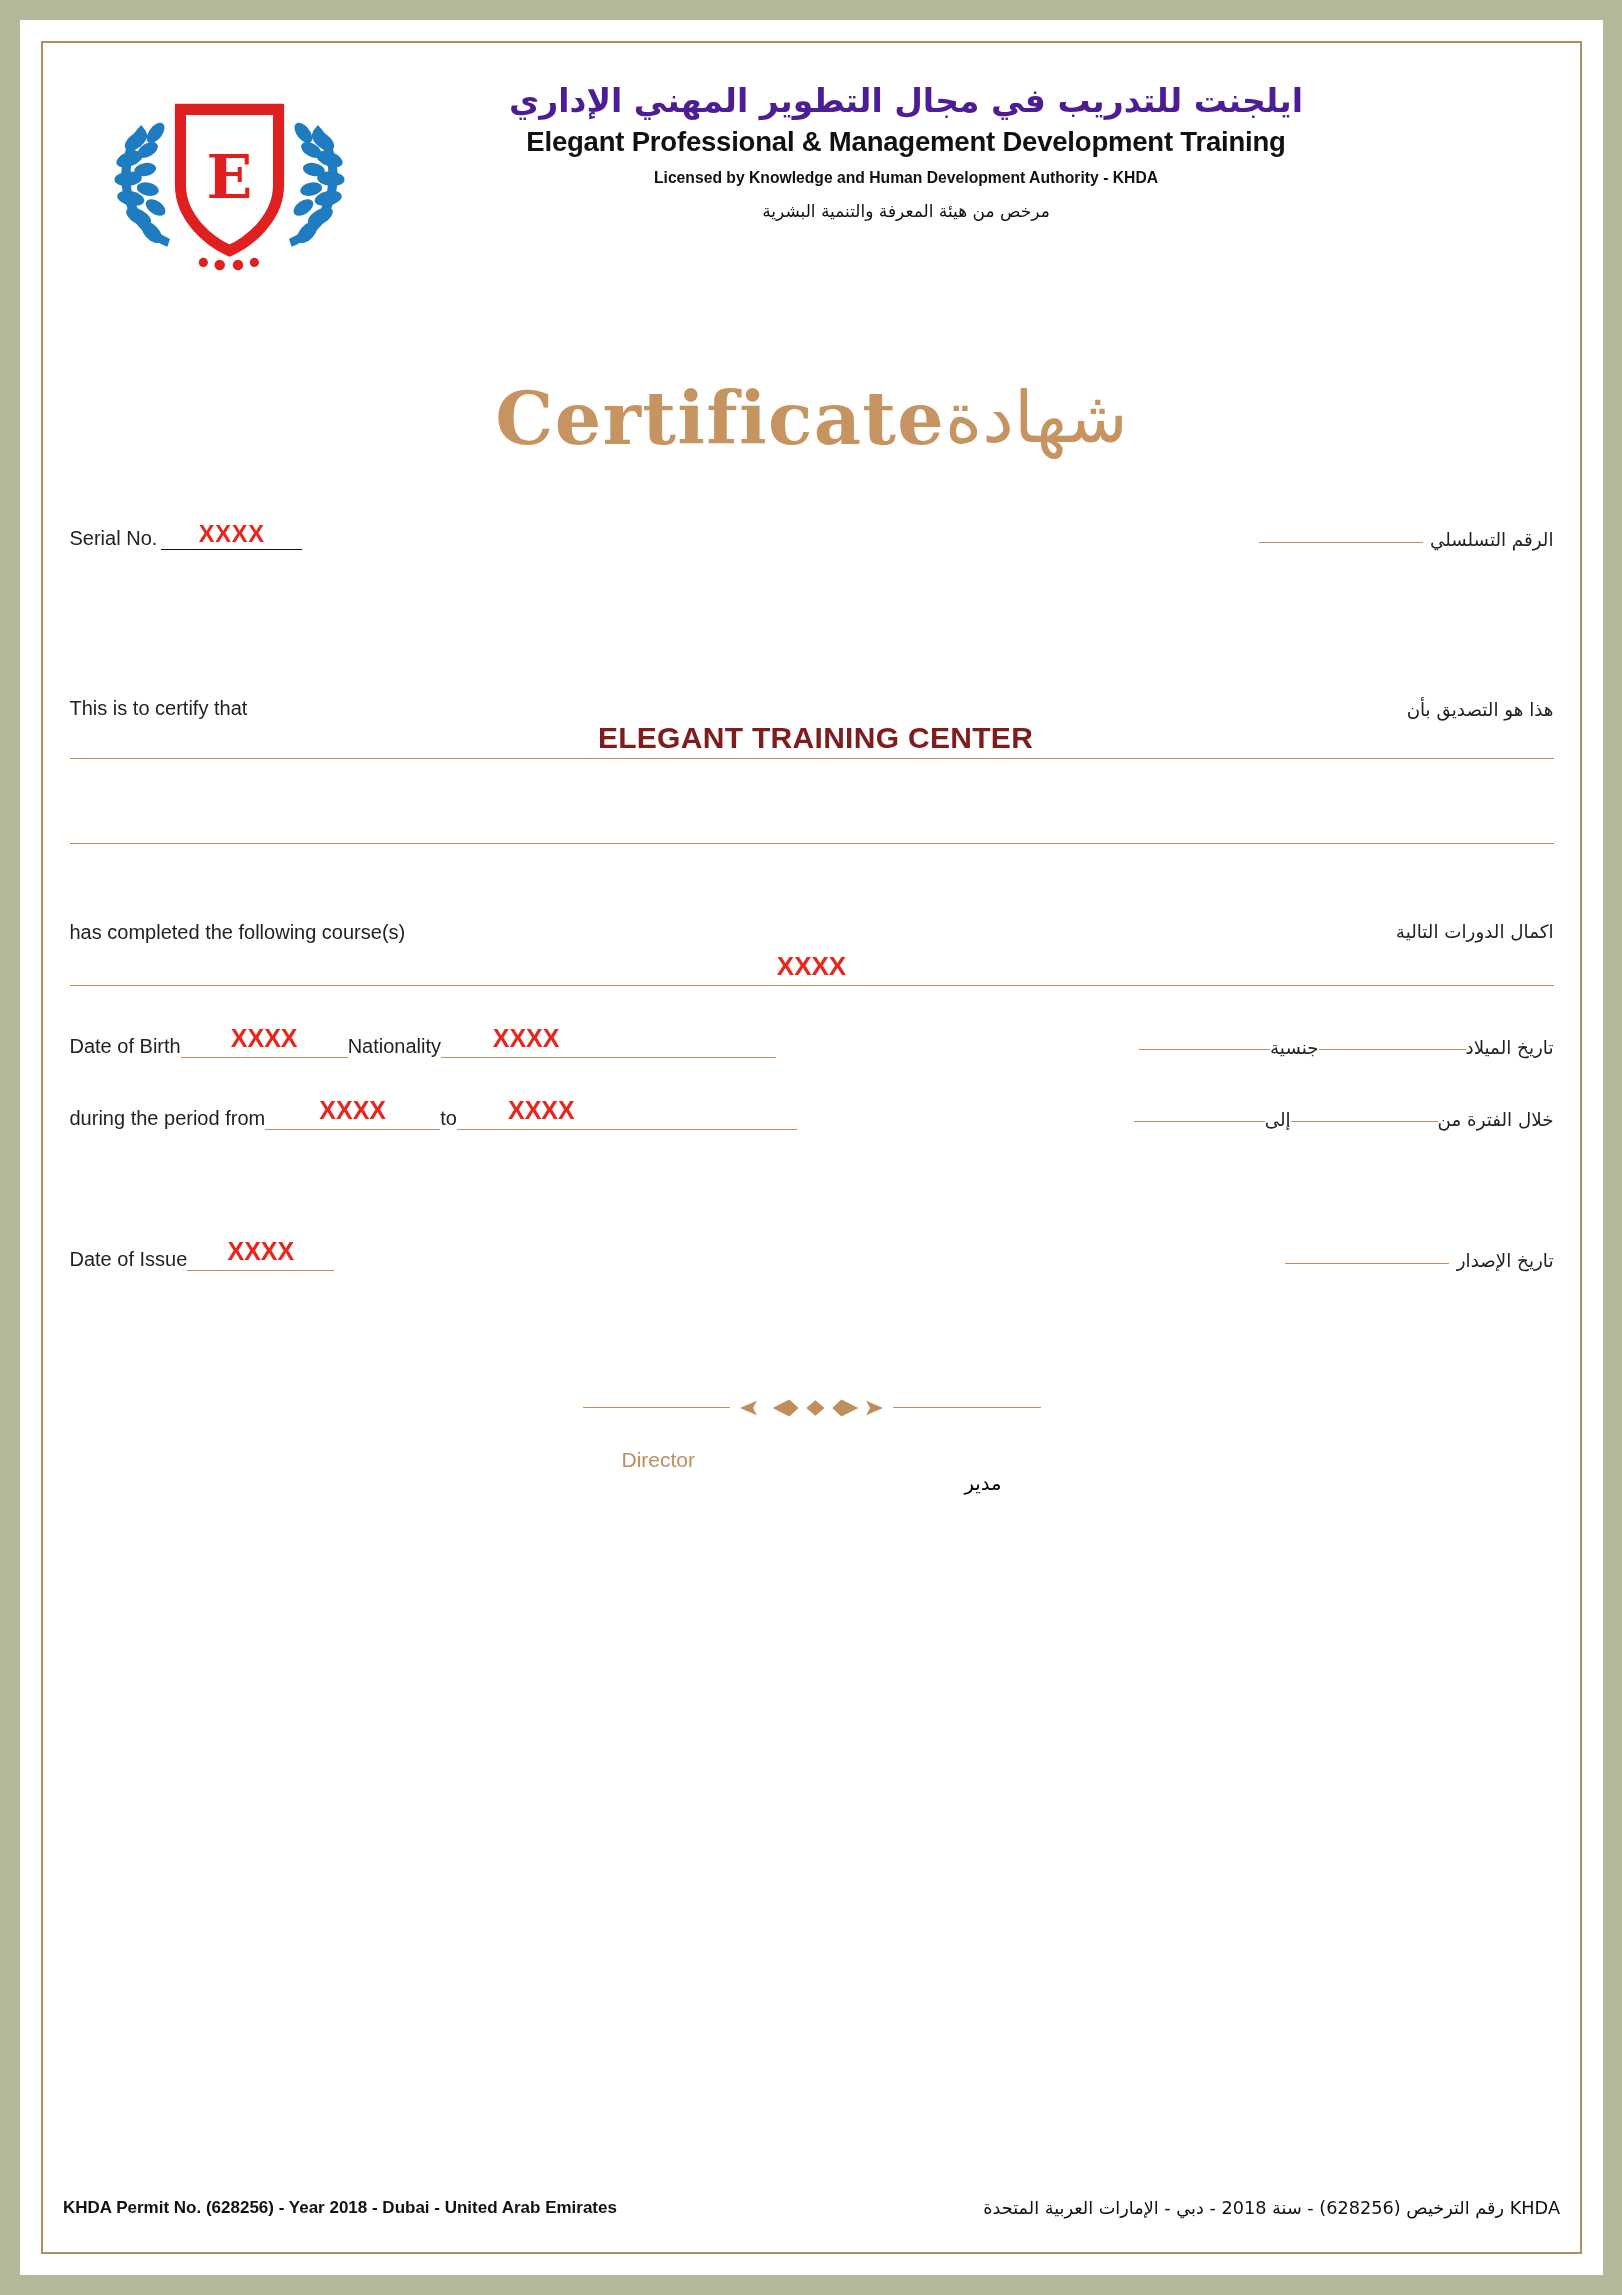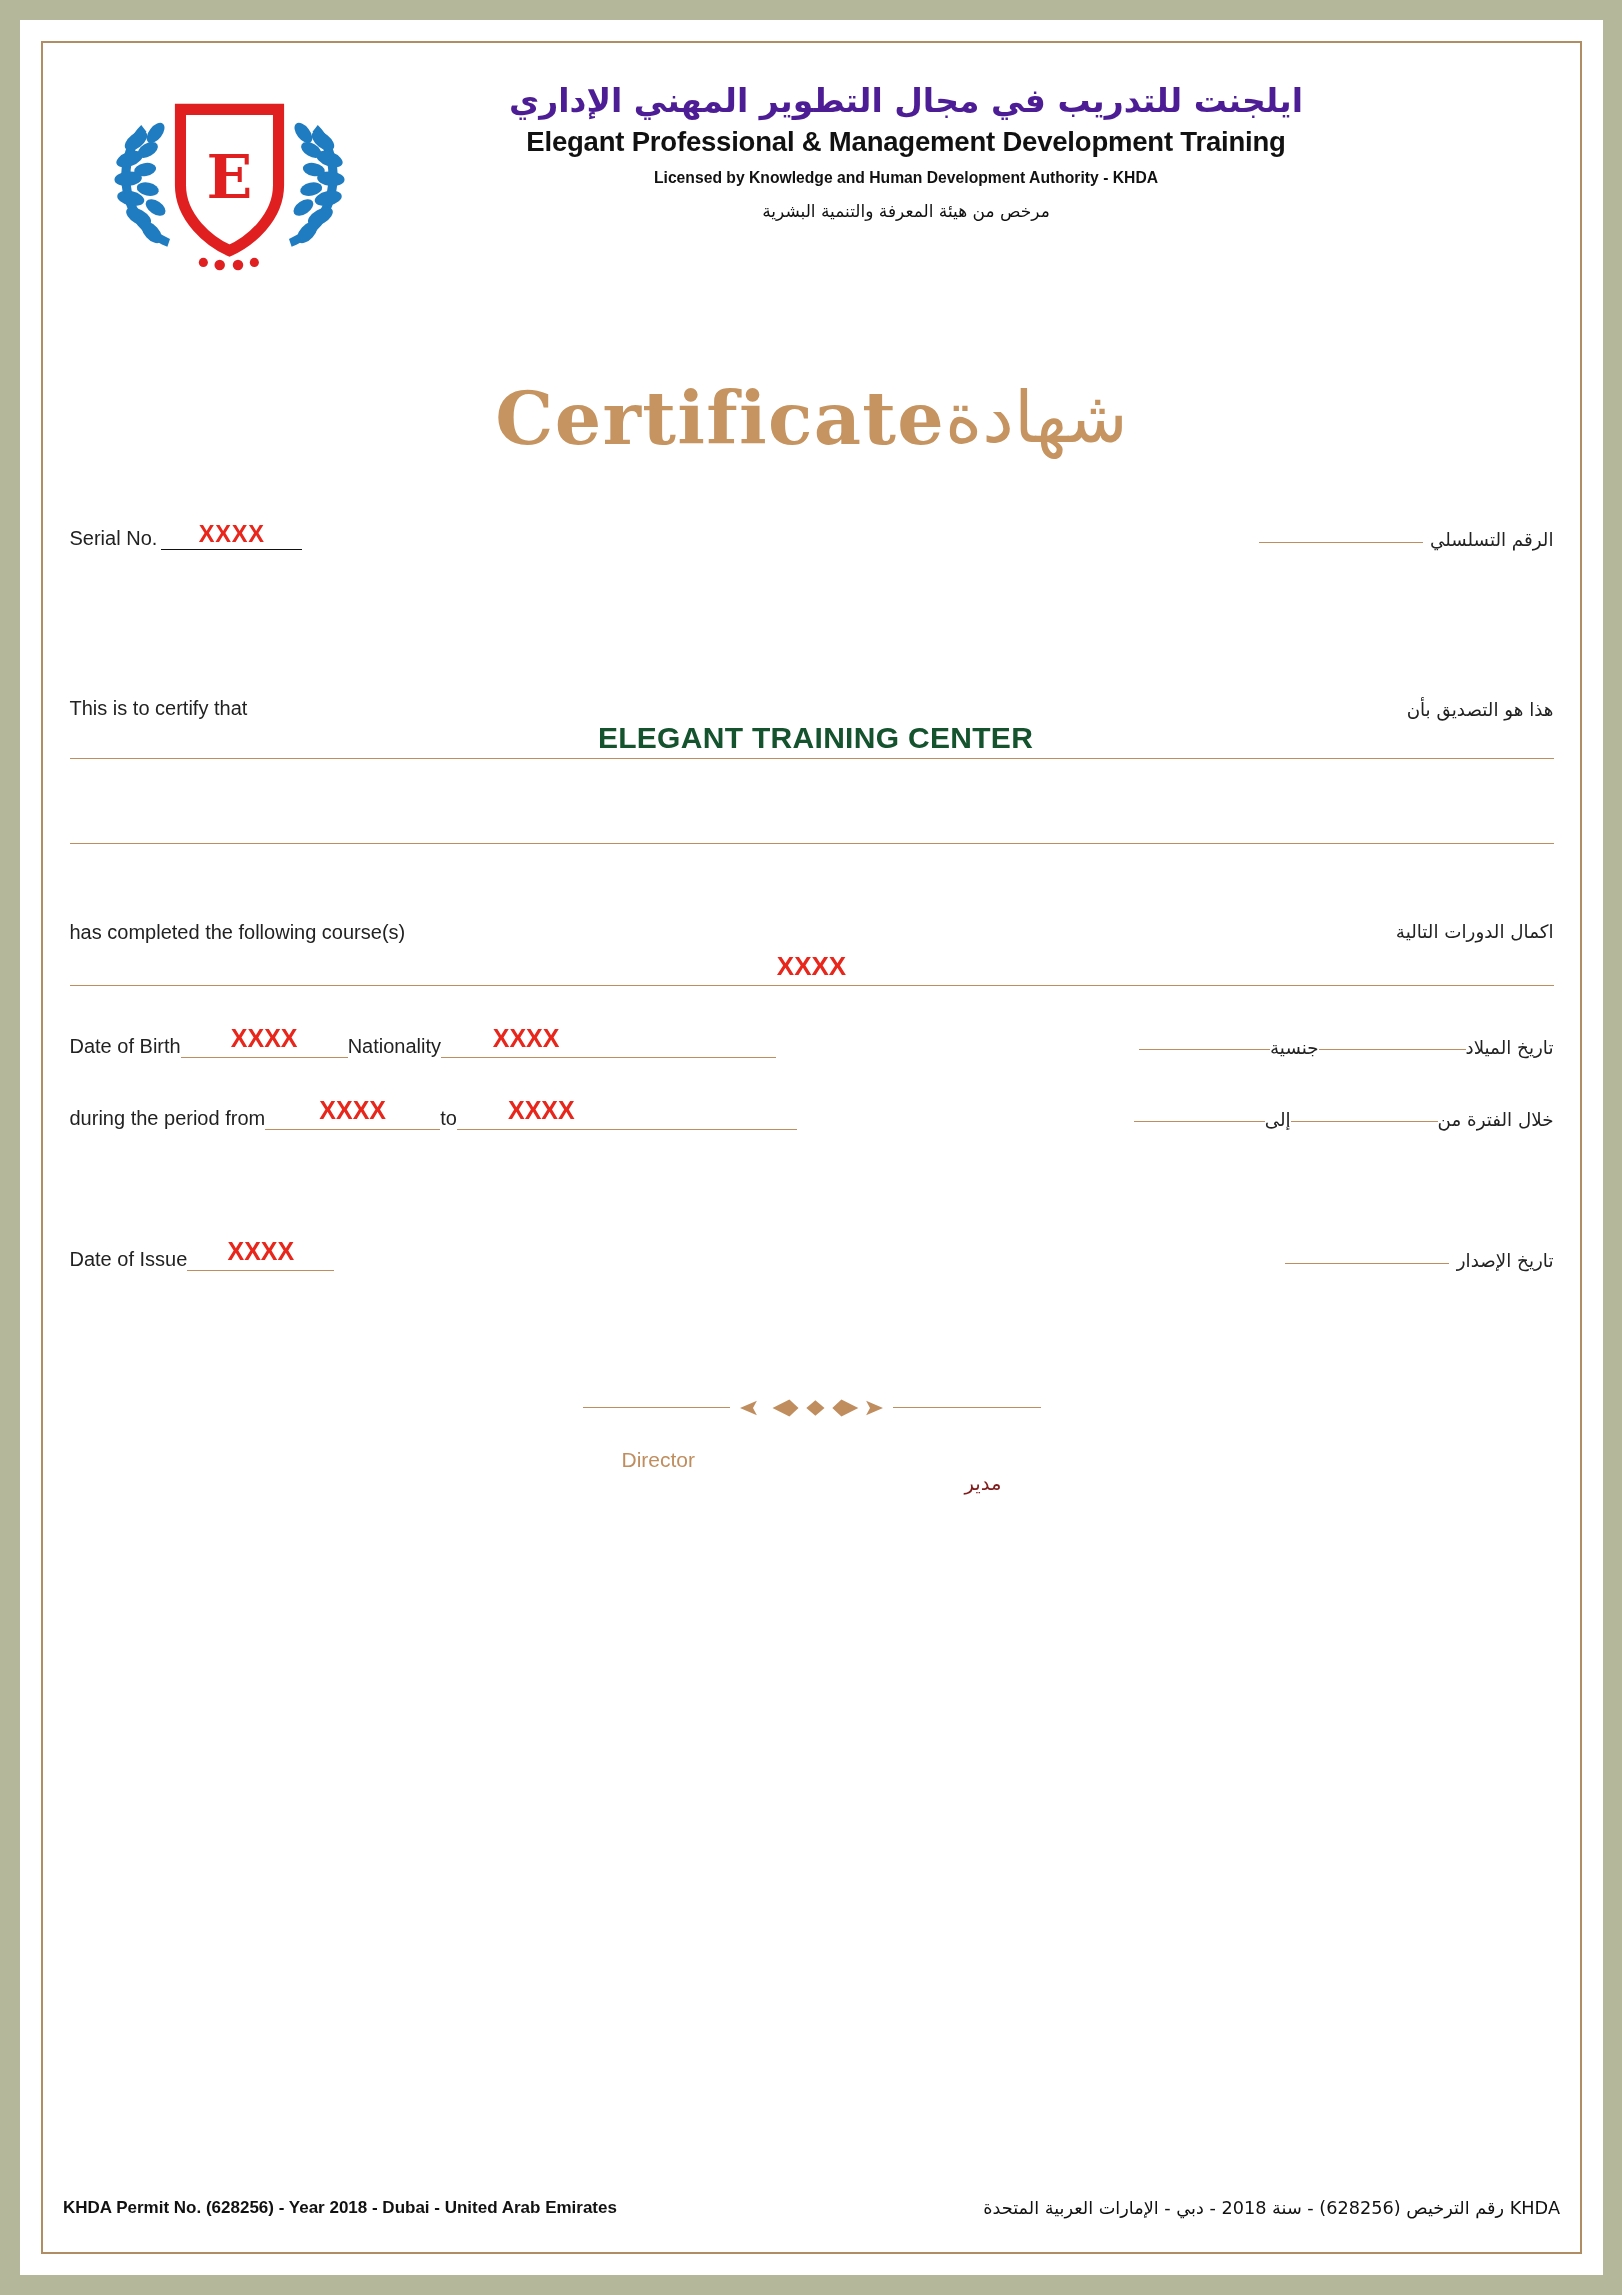--- a/index.html
+++ b/index.html
@@ -187,21 +187,21 @@
   .name-line .rule-full {
     border-bottom: 1.3px solid #c08d5e;
     height: 0;
     width: 100%;
   }
   .name-value {
     position: absolute;
     left: 8px; right: 0;
     top: -37px;
     text-align: center;
-    color: #14532d;
+    color: #7f1d1d;
     font-size: 30px;
     font-weight: bold;
     letter-spacing: 0.3px;
   }
   .blank-line {
     border-bottom: 1.3px solid #c08d5e;
     height: 0;
     margin: 0 6.5px;
     margin-top: 84px;
   }
@@ -302,21 +302,21 @@
   }
   .sig-orn svg { display: block; margin: 0 2.6px; }
   .sig-labels {
     display: flex;
     justify-content: space-between;
     margin-top: 27px;
     padding: 0 39px;
     flex-direction: column;
   }
   .sig-en { font-size: 21px; color: #c08d5e; }
-  .sig-ar { font-size: 19.6px; color: #7f1d1d; direction: rtl; font-family: "DejaVu Sans", sans-serif; }
+  .sig-ar { font-size: 19.6px; color: #000000; direction: rtl; font-family: "DejaVu Sans", sans-serif; }
 
   
   .footer {
     position: absolute;
     left: 63px;
     right: 63px;
     bottom: 77px;
     display: flex;
     justify-content: space-between;
     align-items: center;

